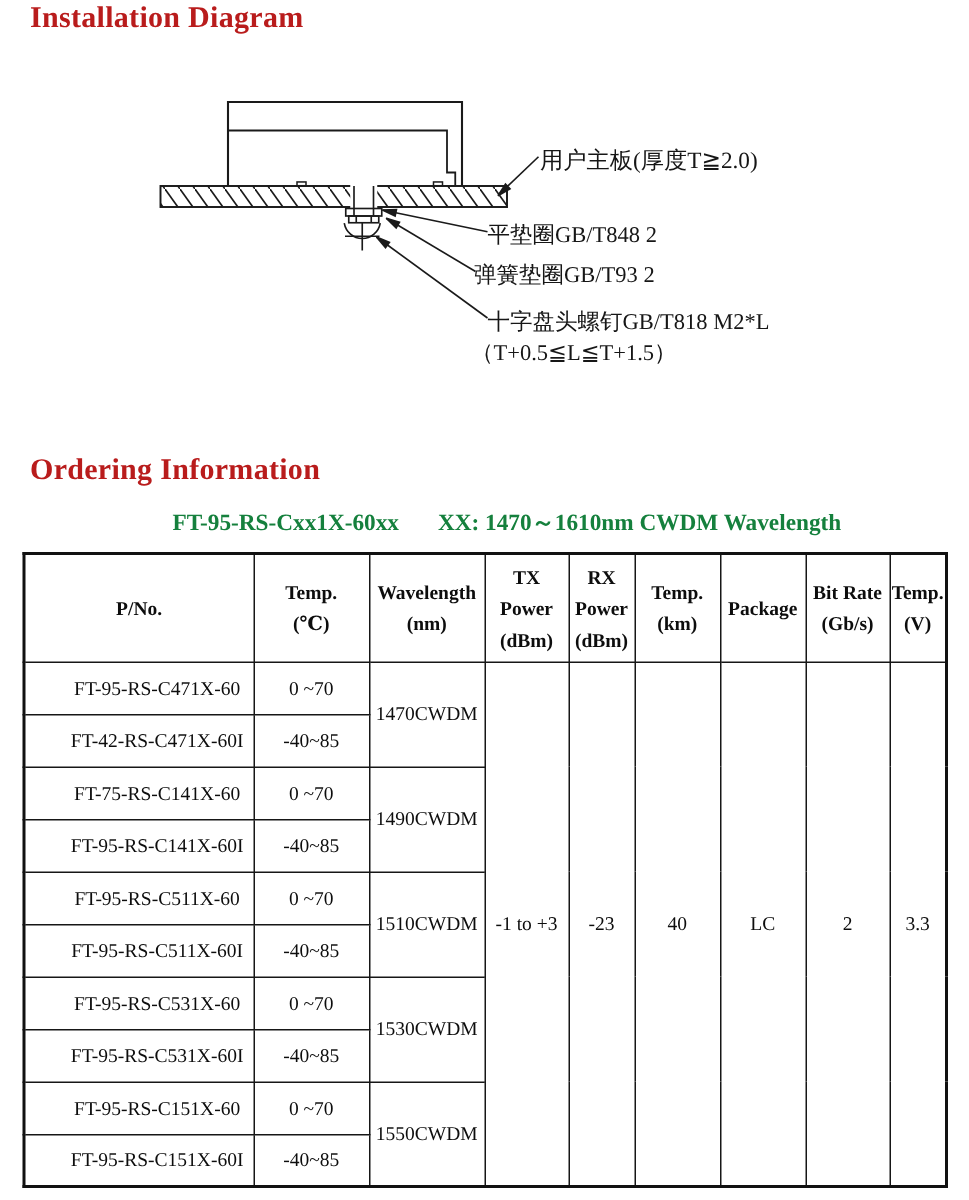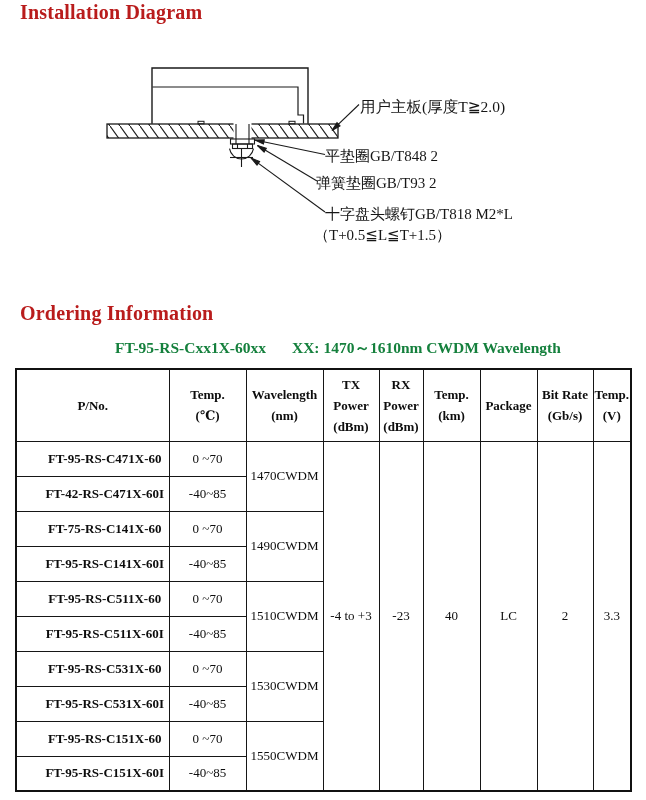--- a/index.html
+++ b/index.html
@@ -46,21 +46,21 @@
     font-size: 13px;
     color: #0d0d0d;
     text-align: center;
     vertical-align: middle;
     overflow: hidden;
   }
   #order-table thead tr { height: 72px; }
   #order-table tbody tr { height: 35px; }
   #order-table th { font-weight: bold; }
   #order-table th .hline { line-height: 21px; }
-  td.pno-cell { text-align: left; padding-left: 24px; font-weight: bold; }
+  td.pno-cell { text-align: left; padding-left: 24px; }
   .svg-label {
     font-family: "Liberation Serif", "DejaVu Serif", serif;
     fill: #161616;
   }
 </style>
 </head>
 <body>
 
 <div id="h-install" class="h-main">Installation Diagram</div>
 
@@ -174,21 +174,21 @@
           <div class="hline">Temp.</div>
           <div class="hline">(V)</div>
         </th>
     </tr>
   </thead>
   <tbody>
     <tr>
       <td class="pno-cell">FT-95-RS-C471X-60</td>
       <td>0 ~70</td>
       <td rowspan="2">1470CWDM</td>
-      <td rowspan="10">-4 to +3</td>
+      <td rowspan="10">-1 to +3</td>
       <td rowspan="10">-23</td>
       <td rowspan="10">40</td>
       <td rowspan="10">LC</td>
       <td rowspan="10">2</td>
       <td rowspan="10">3.3</td>
     </tr>
     <tr>
       <td class="pno-cell">FT-42-RS-C471X-60I</td>
       <td>-40~85</td>
     </tr>

